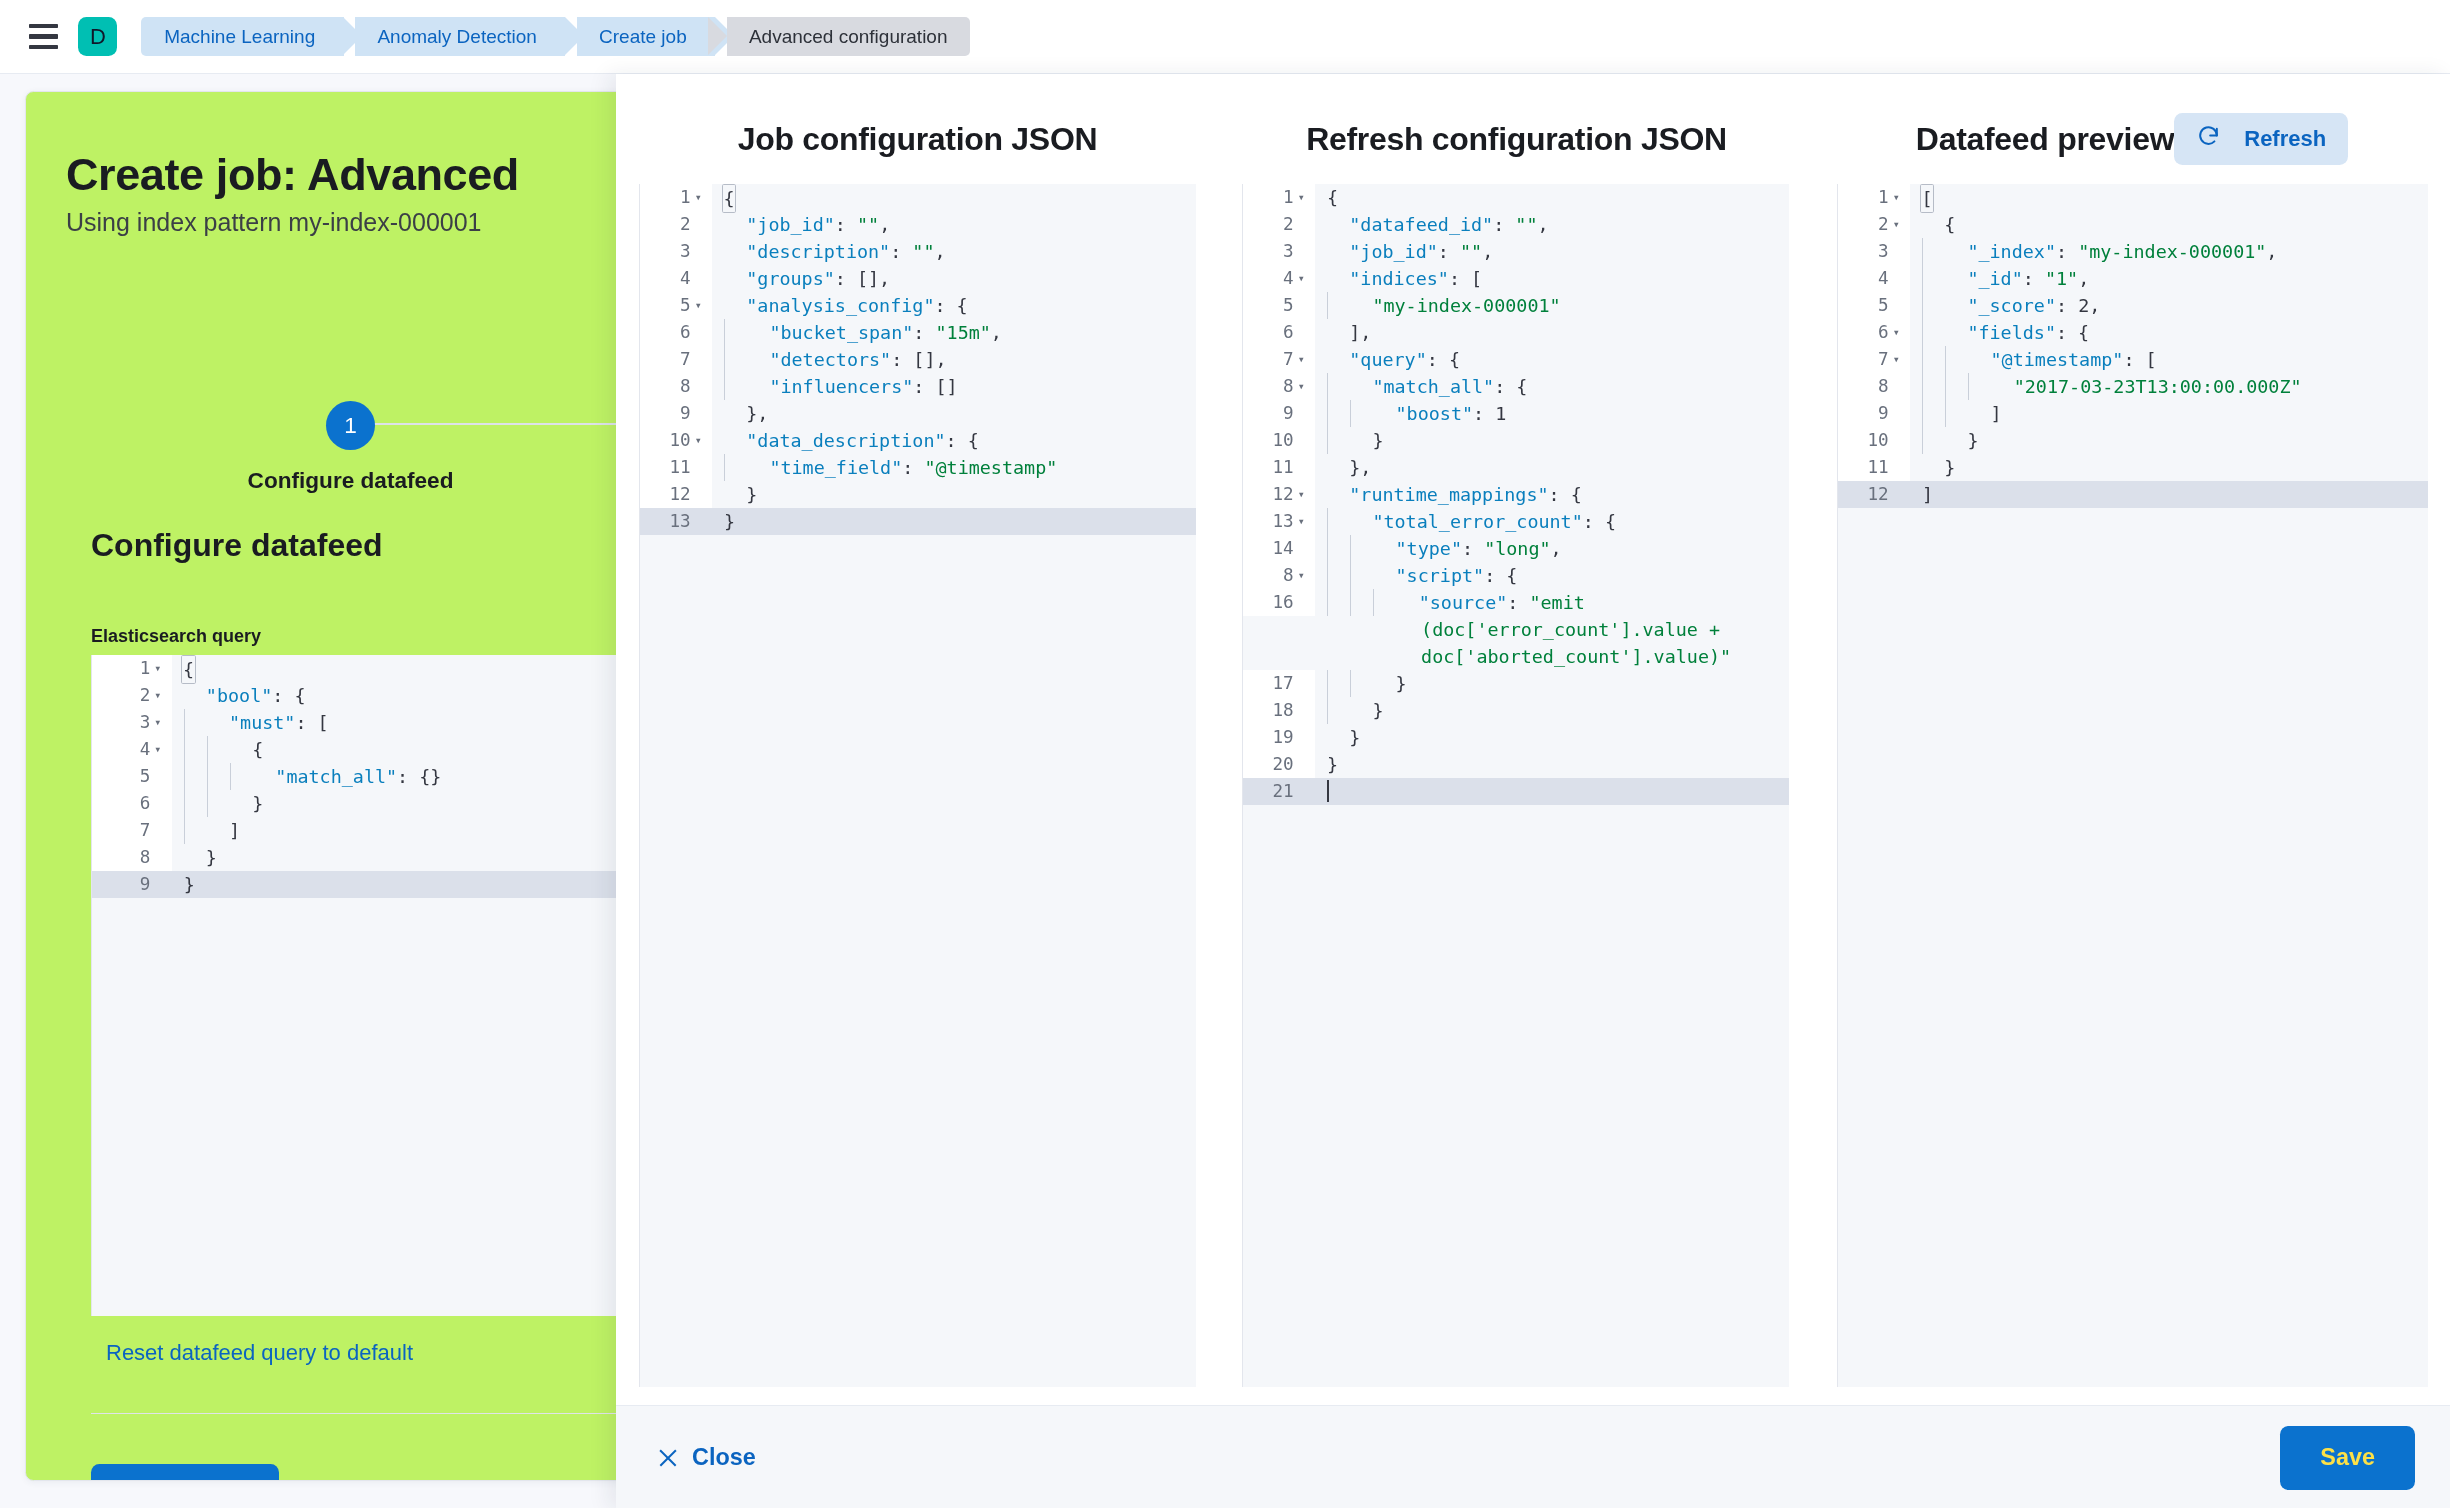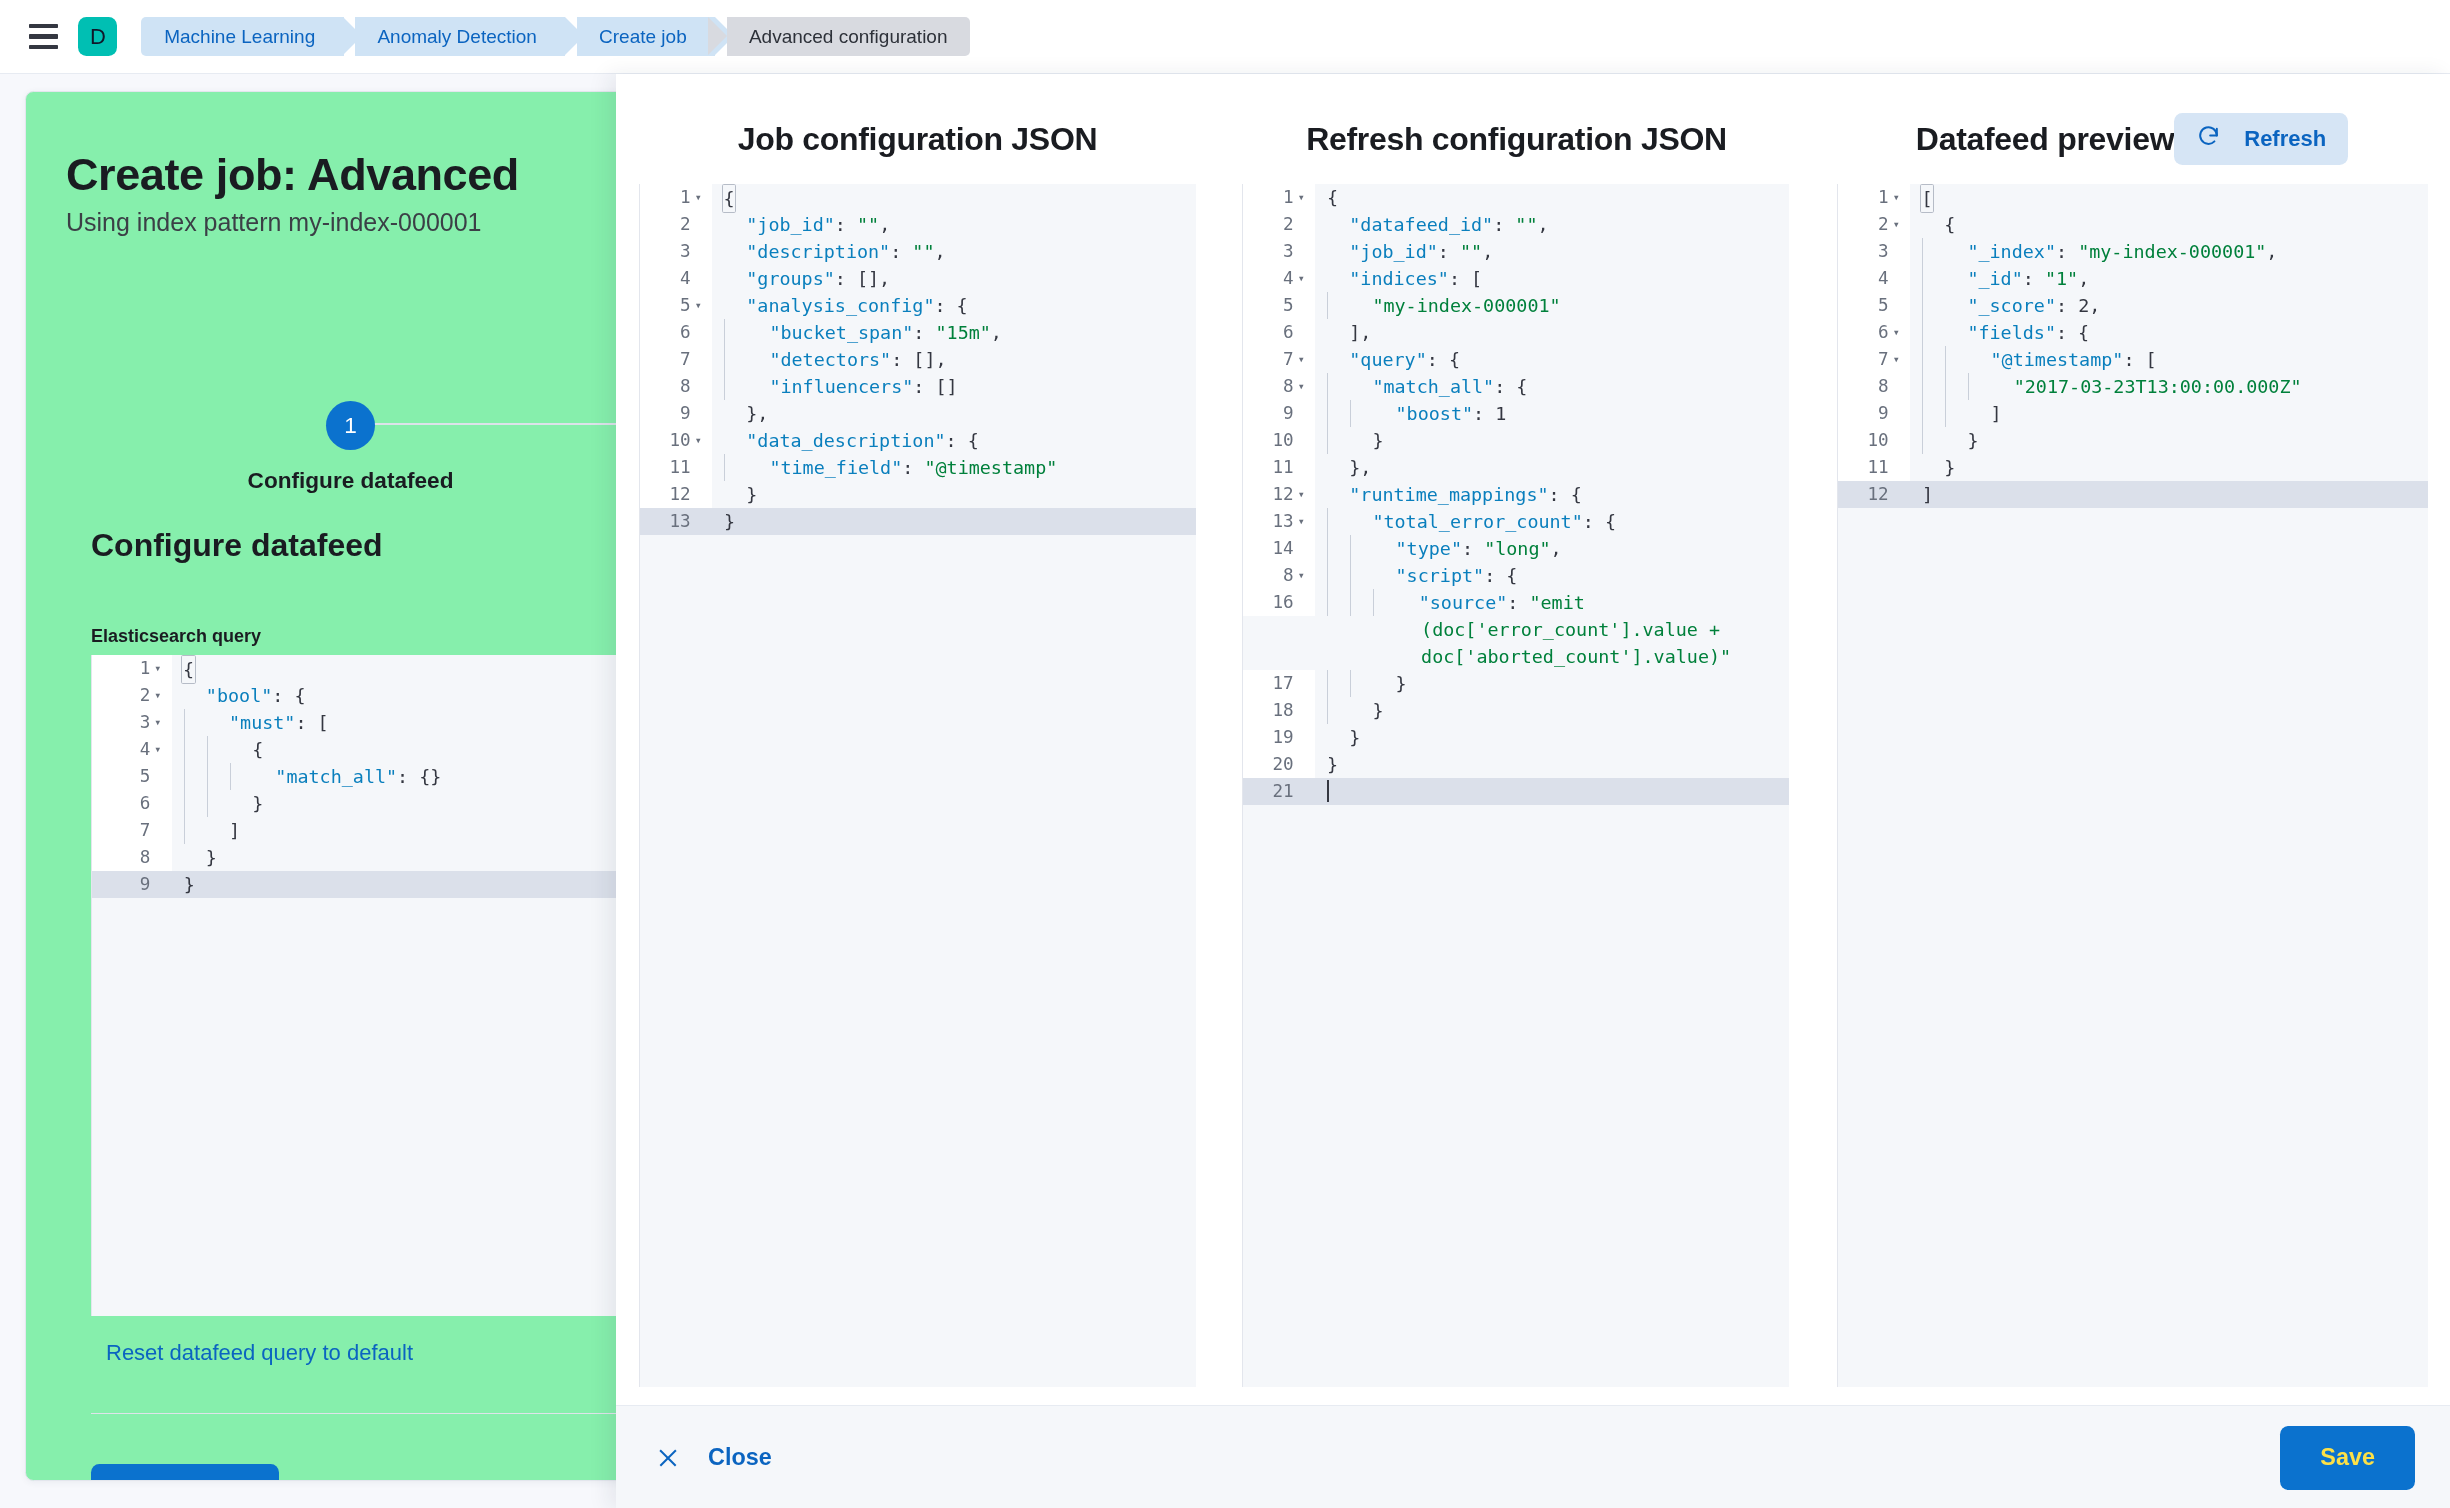--- a/index.html
+++ b/index.html
@@ -113,21 +113,21 @@
   #page {
     position: absolute;
     left: 0; top: 74px;
     width: 2450px; height: 1435px;
     background: #f7f8fc;
   }
   #wizard-card {
     position: absolute;
     left: 25px; top: 16.7px;
     width: 1172px; height: 1390px;
-    background: #86efac;
+    background: #bef264;
     border: 0.8px solid #e3e6ed;
     border-radius: 8.4px;
     box-shadow: 0 1.7px 6.7px rgba(50,60,90,0.06);
     box-sizing: border-box;
     overflow: hidden;
     padding-left: 48px;
   }
   #card-title {
     position: absolute;
     left: 40px; top: 57px;
@@ -392,21 +392,21 @@
     border-top: 0.8px solid #e7ebf2;
     display: flex;
     align-items: center;
     justify-content: space-between;
     box-sizing: border-box;
     padding: 0 35px;
   }
   #close-button {
     display: flex;
     align-items: center;
-    gap: 29px;
+    gap: 13px;
     color: #0b64c0;
     font-size: 23.4px;
     font-weight: bold;
     cursor: pointer;
     background: none;
     border: none;
     font-family: "Liberation Sans", sans-serif;
   }
   #save-button {
     background: #0b72ce;

